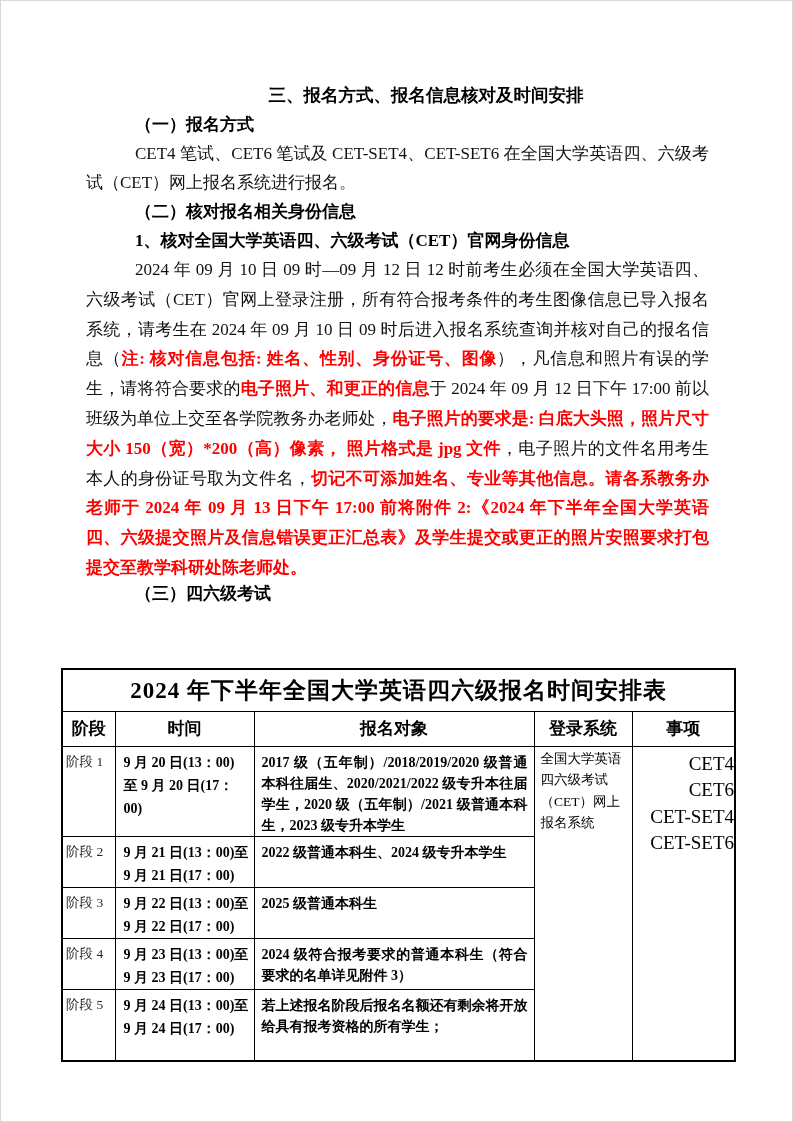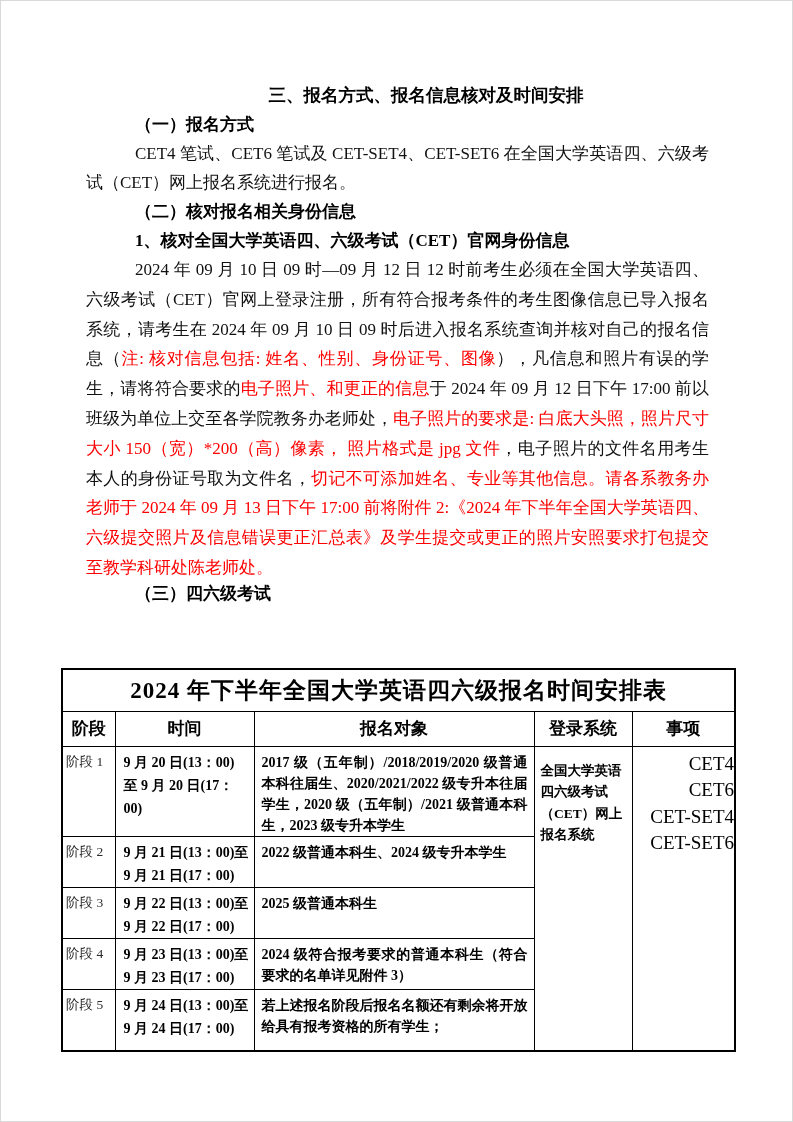--- a/index.html
+++ b/index.html
@@ -39,21 +39,21 @@
     text-align:justify;
     text-indent:49px;
   }
   .verify-para{
     margin:0;padding:0;
     font-size:17px;line-height:29.8px;
     text-align:justify;
     text-indent:49px;
   }
   .seg-black{color:#111111;}
-  .seg-red{color:var(--accent-red,#fe0000);font-weight:normal;}
+  .seg-red{color:var(--accent-red,#fe0000);font-weight:bold;}
   .h-last{margin-top:-4px;}
 
   
   table.schedule{
     position:absolute;
     left:60px;top:667px;
     width:673px;
     border-collapse:collapse;
     table-layout:fixed;
     border:2px solid #000;
@@ -88,37 +88,37 @@
     white-space:pre-line;
   }
   .cell-target{
     vertical-align:top;text-align:justify;
     font-weight:bold;font-size:14px;color:#000;
     line-height:21px;
     padding:5px 6px 0 7px;
   }
   .cell-login{
     vertical-align:top;text-align:left;
-    font-weight:bold;font-size:13.5px;color:#000;
+    font-weight:normal;font-size:13.5px;color:#000;
     line-height:21.5px;
-    padding:13px 2px 0 6px;
+    padding:1px 2px 0 6px;
     white-space:pre-line;
   }
   .cell-items{
     vertical-align:top;text-align:right;
     font-weight:normal;font-size:19px;color:#000;
     line-height:26.5px;
     padding:4px 0 0 0;
     white-space:pre-line;
   }
   .r1{height:85px;}
   .r2{height:51px;}
   .r3{height:46px;}
   .r4{height:45px;}
-  .r5{height:62px;}
+  .r5{height:72px;}
 </style>
 </head>
 <body>
 
 <div class="page">
 
   <div class="text-block">
     <p class="h-sans">三、报名方式、报名信息核对及时间安排</p>
     <p class="h-bold">（一）报名方式</p>
     <p class="body-para">CET4 笔试、CET6 笔试及 CET-SET4、CET-SET6 在全国大学英语四、六级考试（CET）网上报名系统进行报名。</p>

